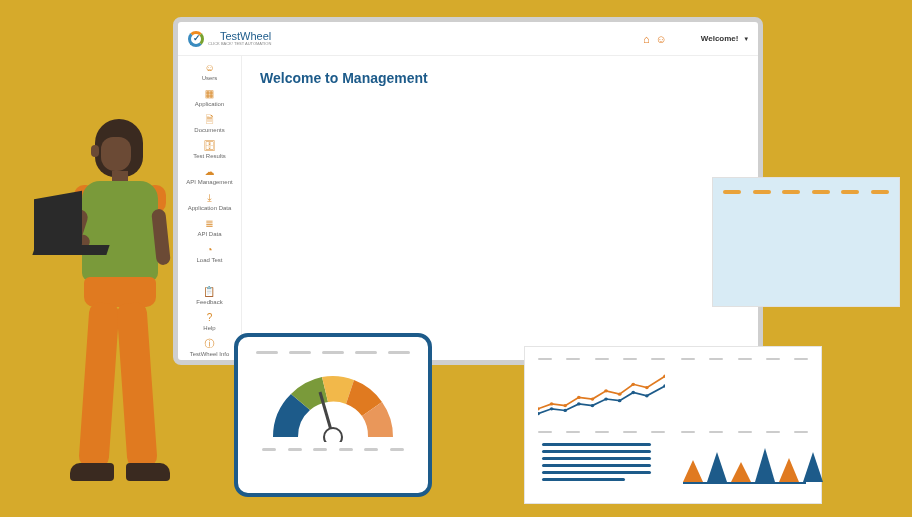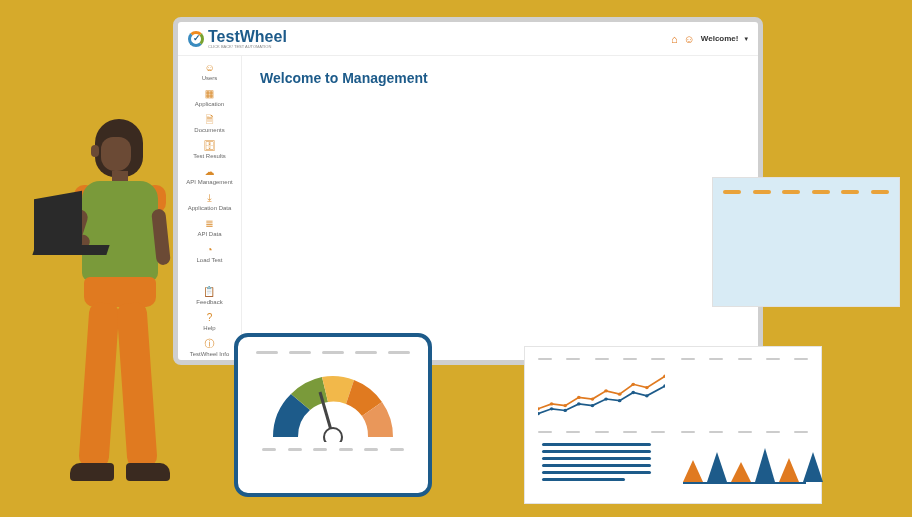--- a/index.html
+++ b/index.html
@@ -36,26 +36,26 @@
     border: 3px solid #3a8bbf;
     border-top-color: #f08a1d;
     border-right-color: #78a22f;
     position: relative;
   }
   .logo-ring::after {
     content: "✓"; position: absolute; left: 2px; top: -1px;
     font-size: 9px; color: #1d5b8a; font-weight: bold;
   }
   .logo-text { display: flex; flex-direction: column; line-height: 1; }
-  .logo-text .brand { font-size: 16px; font-weight: bold; color: #1d5b8a; }
+  .logo-text .brand { font-size: 11px; font-weight: normal; color: #1d5b8a; text-align: right; }
   .logo-text .tagline { font-size: 4px; color: #888; }
   .header-right { display: flex; align-items: center; gap: 6px; }
   .header-right .home-icon { color: #e07a20; font-size: 11px; }
   .header-right .user-icon { color: #e07a20; font-size: 11px; }
-  .header-right .welcome { font-size: 8px; font-weight: bold; color: #333; }
+  .header-right .welcome { font-size: 8px; font-weight: bold; color: #333; margin-left: 28px; }
   .header-right .chev { font-size: 7px; color: #333; }
 
   .app-body { flex: 1; display: flex; }
   .sidebar {
     width: 64px;
     border-right: 1px solid #eee;
     display: flex; flex-direction: column;
     align-items: center;
     padding-top: 4px;
     gap: 2px;

